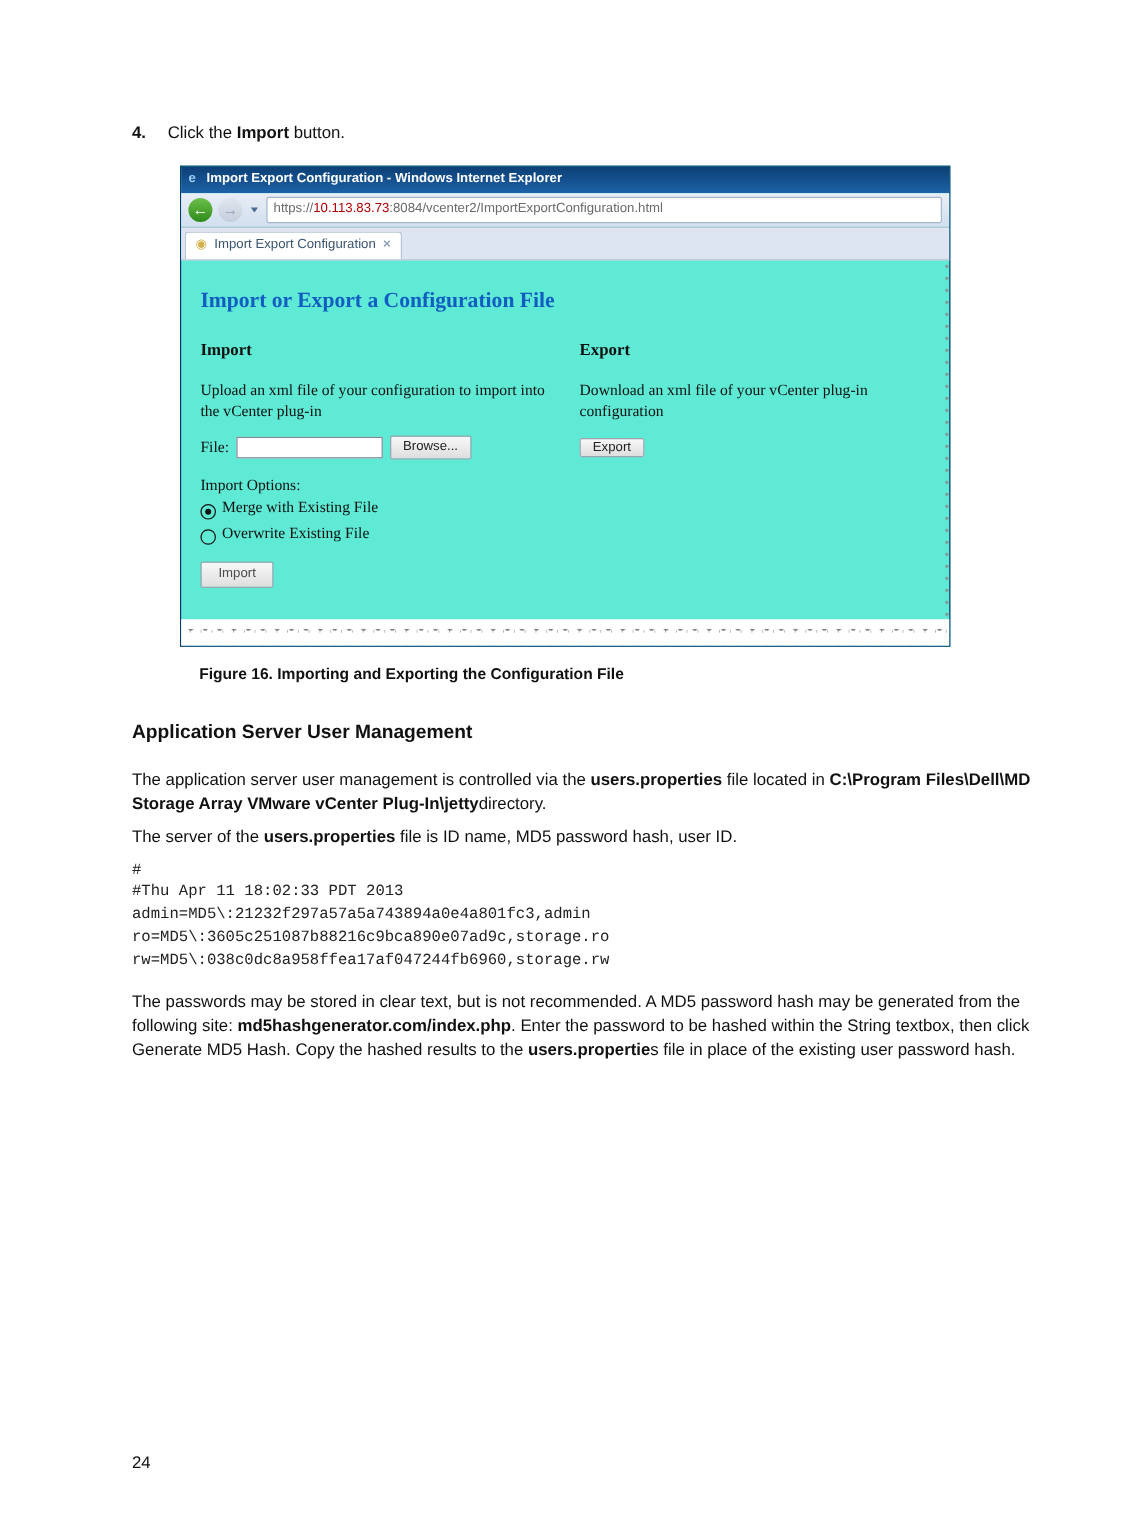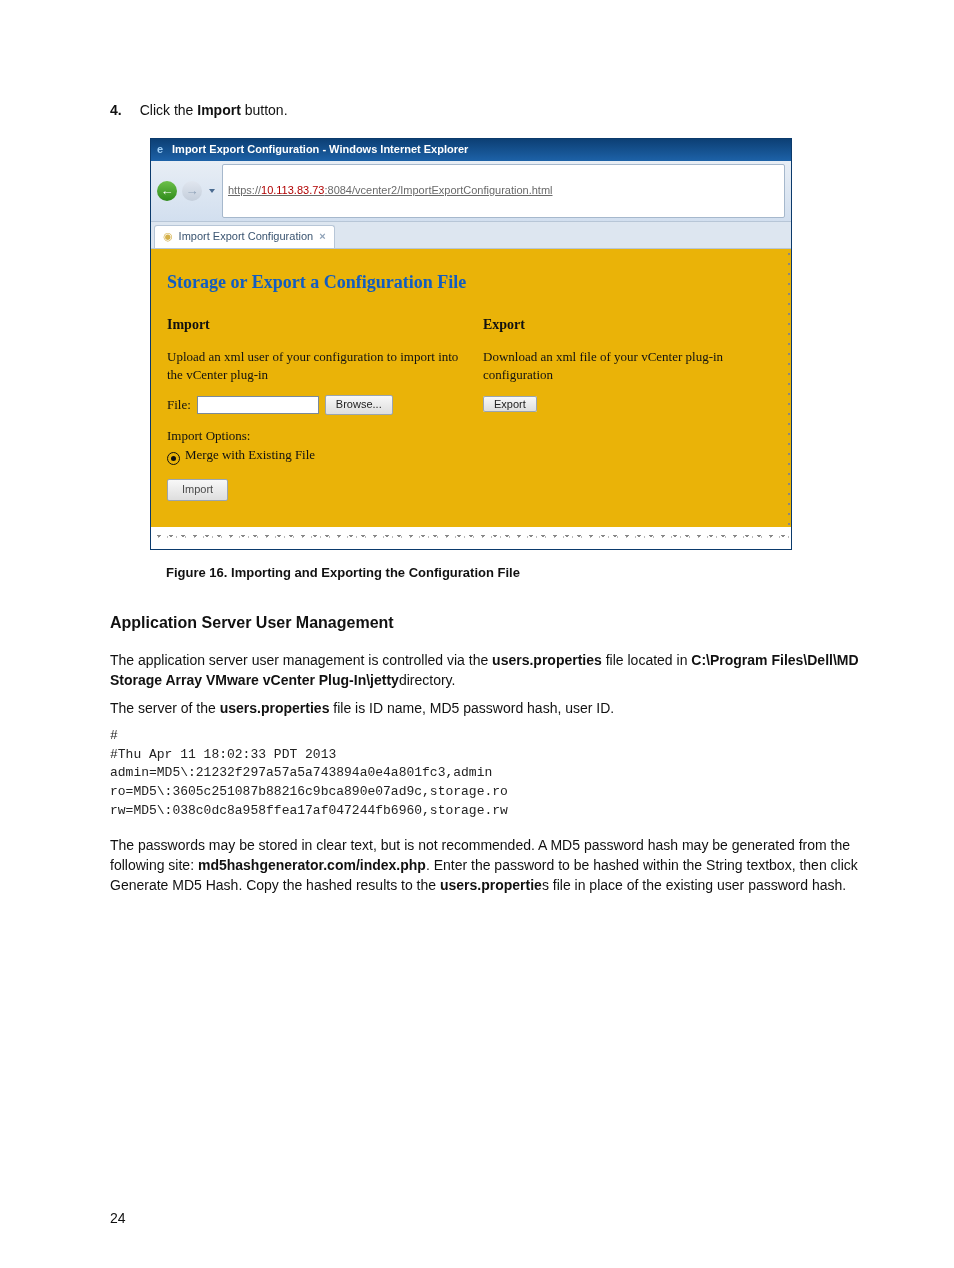--- a/index.html
+++ b/index.html
@@ -23,21 +23,21 @@
     margin-bottom: 18px;
   }
   .step-num { font-weight: bold; }
   .step-txt b { font-weight: bold; }
 
   
   .ie-window {
     width: 640px;
     border: 1px solid #0b3a6c;
     margin: 0 0 10px 40px;
-    background: #eab308;
+    background: #5eead4;
     font-family: Tahoma, Arial, sans-serif;
     font-size: 11px;
     position: relative;
   }
   .ie-title {
     background: linear-gradient(180deg, #0c3f74, #1d62a8);
     color: #fff;
     font-weight: bold;
     padding: 3px 6px;
     font-size: 11px;
@@ -77,24 +77,23 @@
     border-left: 3px solid transparent;
     border-right: 3px solid transparent;
     border-top: 4px solid #4a6b90;
     margin: 0 2px;
   }
   .ie-url {
     flex: 1;
     background: #fff;
     border: 1px solid #a6b8cc;
     border-radius: 2px;
-    padding: 18px 5px;
+    padding: 2px 5px;
     color: #6a6a6a;
     font-size: 11px;
-    text-decoration: underline;
   }
   .ie-url .red { color: #b10000; }
   .ie-tabs {
     background: #dde6f0;
     padding: 3px 0 0 3px;
     border-bottom: 1px solid #b7c6d7;
   }
   .ie-tab {
     display: inline-flex;
     align-items: center;
@@ -252,34 +251,38 @@
     </div>
     <div class="ie-tabs">
       <span class="ie-tab">
         <span style="color:#d4b04a;">◉</span>
         <span>Import Export Configuration</span>
         <span class="close">×</span>
       </span>
     </div>
     <div class="ie-body">
       <div class="right-torn"></div>
-      <div class="ie-h1">Storage or Export a Configuration File</div>
+      <div class="ie-h1">Import or Export a Configuration File</div>
       <div class="ie-cols">
         <div class="ie-col">
           <div class="ie-sec-h">Import</div>
-          <div class="ie-p">Upload an xml user of your configuration to import into the vCenter plug-in</div>
+          <div class="ie-p">Upload an xml file of your configuration to import into the vCenter plug-in</div>
           <div class="ie-form-row">
             <span class="ie-form-lbl">File:</span>
             <span class="ie-input"></span>
             <span class="ie-btn">Browse...</span>
           </div>
           <div>Import Options:</div>
           <div class="ie-radio-row">
             <span class="ie-radio sel"></span>
             <span>Merge with Existing File</span>
+          </div>
+          <div class="ie-radio-row">
+            <span class="ie-radio"></span>
+            <span>Overwrite Existing File</span>
           </div>
           <span class="ie-import-btn">Import</span>
         </div>
         <div class="ie-col">
           <div class="ie-sec-h">Export</div>
           <div class="ie-p">Download an xml file of your vCenter plug-in configuration</div>
           <span class="ie-btn">Export</span>
         </div>
       </div>
       <div style="height:20px;"></div>

